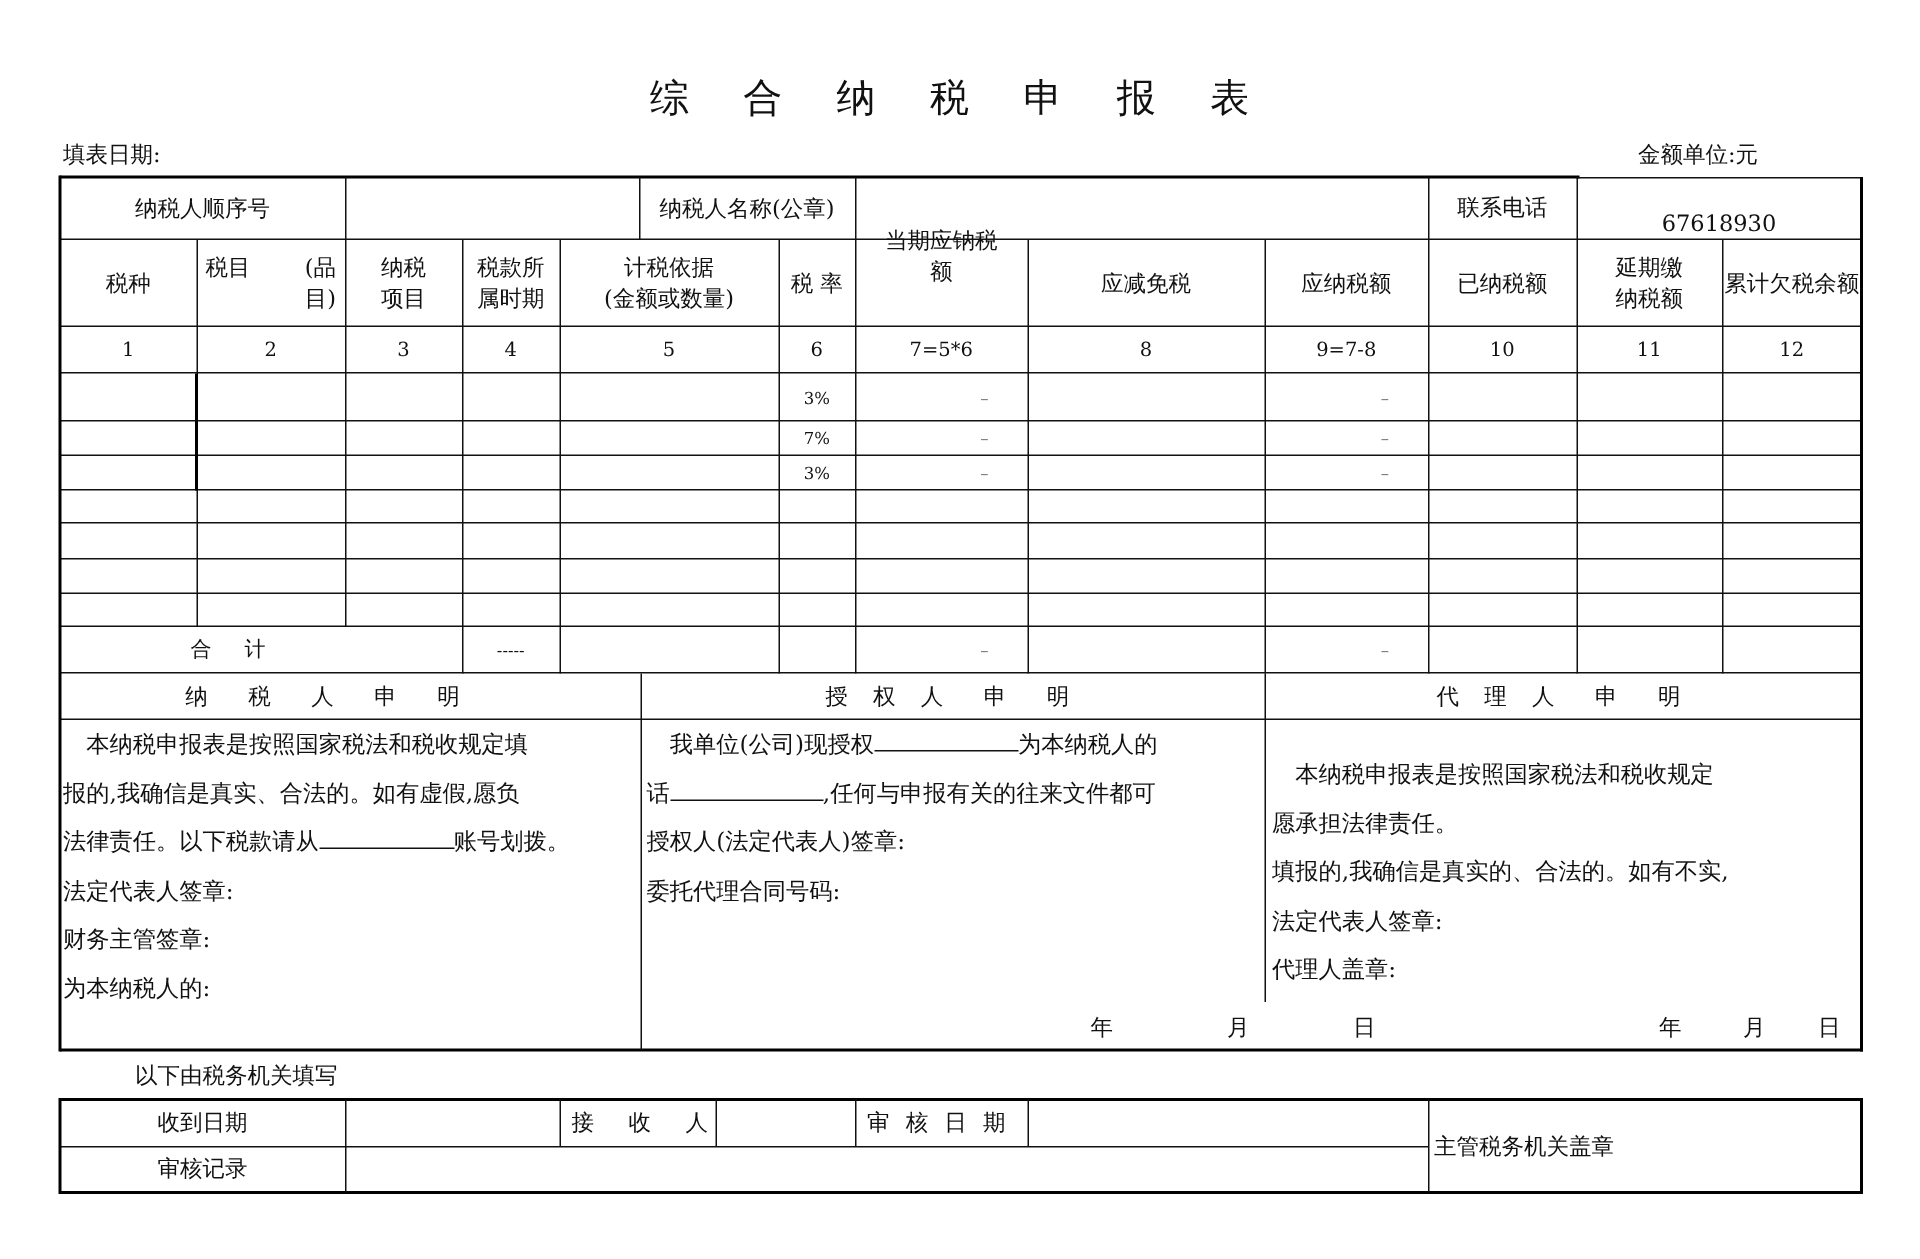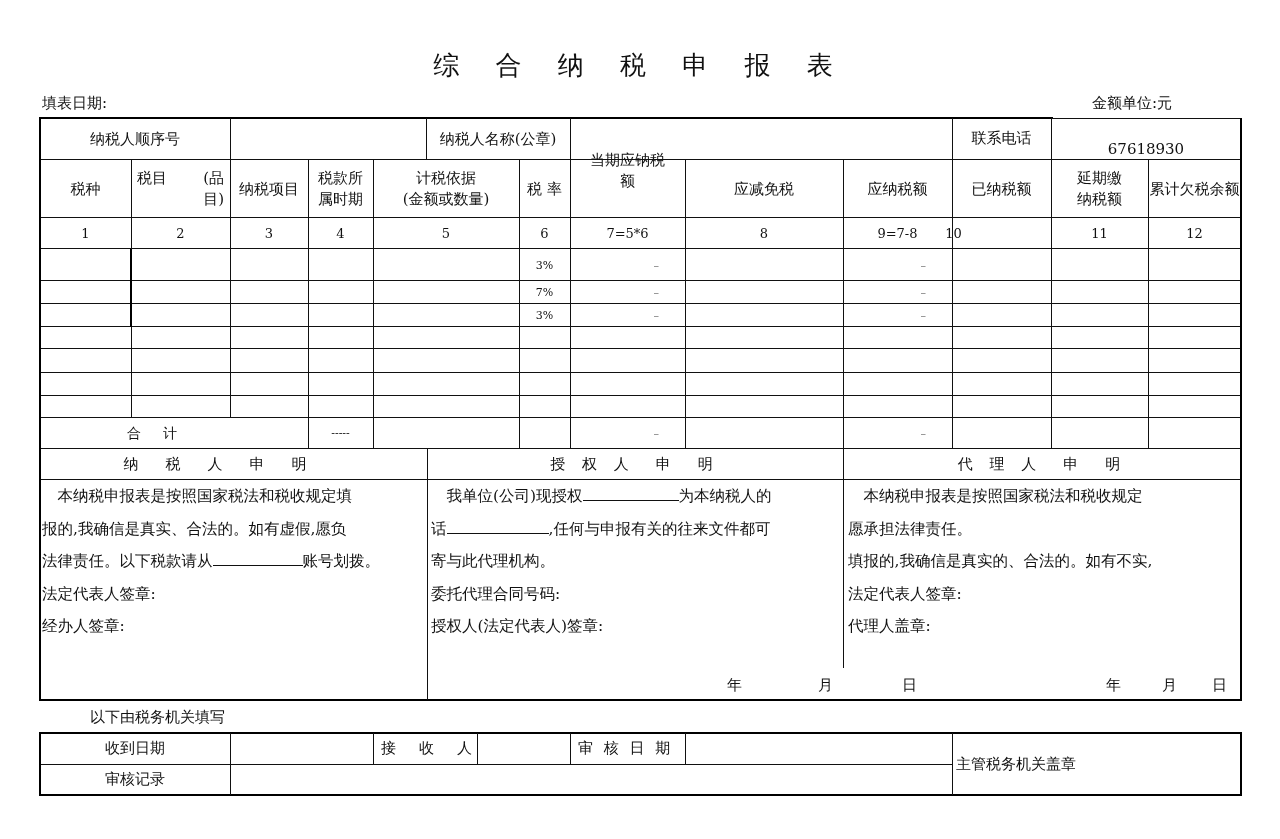--- a/index.html
+++ b/index.html
@@ -37,21 +37,21 @@
   <div class="cell" style="left:1051px;top:118px;width:190px;height:42px;align-items:flex-end;padding-bottom:0px;">67618930</div>
 
   <div class="cell" style="left:40px;top:160px;width:91px;height:58px;">税种</div>
   <div class="cell" style="left:131px;top:160px;width:99px;height:58px;flex-direction:column;align-items:stretch;padding:0 6px;">
     <div style="display:flex;justify-content:space-between;">
         <span>税目</span>
         <span>(品</span>
       </div>
     <div style="text-align:right;">目)</div>
   </div>
-  <div class="cell" style="left:230px;top:160px;width:78px;height:58px;flex-direction:row;">
+  <div class="cell" style="left:230px;top:160px;width:78px;height:58px;flex-direction:column;">
     <span>纳税</span>
       <span>项目</span>
   </div>
   <div class="cell" style="left:308px;top:160px;width:65px;height:58px;flex-direction:column;">
     <span>税款所</span>
       <span>属时期</span>
   </div>
   <div class="cell" style="left:373px;top:160px;width:146px;height:58px;flex-direction:column;">
     <span>计税依据</span>
       <span>(金额或数量)</span>
@@ -75,21 +75,21 @@
 
   <div class="cell small" style="left:40px;top:218px;width:91px;height:31px;">1</div>
   <div class="cell small" style="left:131px;top:218px;width:99px;height:31px;">2</div>
   <div class="cell small" style="left:230px;top:218px;width:78px;height:31px;">3</div>
   <div class="cell small" style="left:308px;top:218px;width:65px;height:31px;">4</div>
   <div class="cell small" style="left:373px;top:218px;width:146px;height:31px;">5</div>
   <div class="cell small" style="left:519px;top:218px;width:51px;height:31px;">6</div>
   <div class="cell small" style="left:570px;top:218px;width:115px;height:31px;">7=5*6</div>
   <div class="cell small" style="left:685px;top:218px;width:158px;height:31px;">8</div>
   <div class="cell small" style="left:843px;top:218px;width:109px;height:31px;">9=7-8</div>
-  <div class="cell small" style="left:904px;top:218px;width:99px;height:31px;text-align:right;">10</div>
+  <div class="cell small" style="left:952px;top:218px;width:99px;height:31px;text-align:right;">10</div>
   <div class="cell small" style="left:1051px;top:218px;width:97px;height:31px;">11</div>
   <div class="cell small" style="left:1148px;top:218px;width:93px;height:31px;">12</div>
 
   <div class="cell tiny" style="left:519px;top:249px;width:51px;height:32px;">3%</div>
   <div class="cell dash" style="left:570px;top:249px;width:115px;height:32px;padding-right:26px;">–</div>
   <div class="cell dash" style="left:843px;top:249px;width:109px;height:32px;padding-right:26px;">–</div>
 
   <div class="cell tiny" style="left:519px;top:281px;width:51px;height:23px;">7%</div>
   <div class="cell dash" style="left:570px;top:281px;width:115px;height:23px;padding-right:26px;">–</div>
   <div class="cell dash" style="left:843px;top:281px;width:109px;height:23px;padding-right:26px;">–</div>
@@ -105,35 +105,35 @@
 
   <div class="cell" style="left:40px;top:449px;width:386px;height:31px;letter-spacing:6px;padding-right:30px;">纳　税　人　申　明</div>
   <div class="cell" style="left:426px;top:449px;width:417px;height:31px;letter-spacing:6px;">授 权 人　申　明</div>
   <div class="cell" style="left:843px;top:449px;width:398px;height:31px;letter-spacing:6px;">代 理 人　申　明</div>
 
   <div class="decl-text" style="left:42px;top:480px;width:384px;">
     <p>　本纳税申报表是按照国家税法和税收规定填</p>
     <p>报的,我确信是真实、合法的。如有虚假,愿负</p>
     <p><span>法律责任。以下税款请从</span><span class="u" style="width:90px;"></span><span>账号划拨。</span></p>
     <p>法定代表人签章:</p>
-    <p>经办人签章:</p>
+    <p>财务主管签章:</p>
+    <p>为本纳税人的:</p>
   </div>
 
   <div class="decl-text" style="left:431px;top:480px;width:410px;">
     <p><span>　我单位(公司)现授权</span><span class="u" style="width:96px;"></span><span>为本纳税人的</span></p>
     <p><span>话</span><span class="u" style="width:102px;"></span><span>,任何与申报有关的往来文件都可</span></p>
-    <p>寄与此代理机构。</p>
+    <p>授权人(法定代表人)签章:</p>
     <p>委托代理合同号码:</p>
-    <p>授权人(法定代表人)签章:</p>
   </div>
   <div class="abs lbl" style="left:727px;top:676px;">年</div>
   <div class="abs lbl" style="left:818px;top:676px;">月</div>
   <div class="abs lbl" style="left:902px;top:676px;">日</div>
 
-  <div class="decl-text" style="left:848px;top:480px;width:392px;">
+  <div class="decl-text" style="left:848px;top:500px;width:392px;">
     <p>　本纳税申报表是按照国家税法和税收规定</p>
     <p>愿承担法律责任。</p>
     <p>填报的,我确信是真实的、合法的。如有不实,</p>
     <p>法定代表人签章:</p>
     <p>代理人盖章:</p>
   </div>
   <div class="abs lbl" style="left:1106px;top:676px;">年</div>
   <div class="abs lbl" style="left:1162px;top:676px;">月</div>
   <div class="abs lbl" style="left:1212px;top:676px;">日</div>
 

